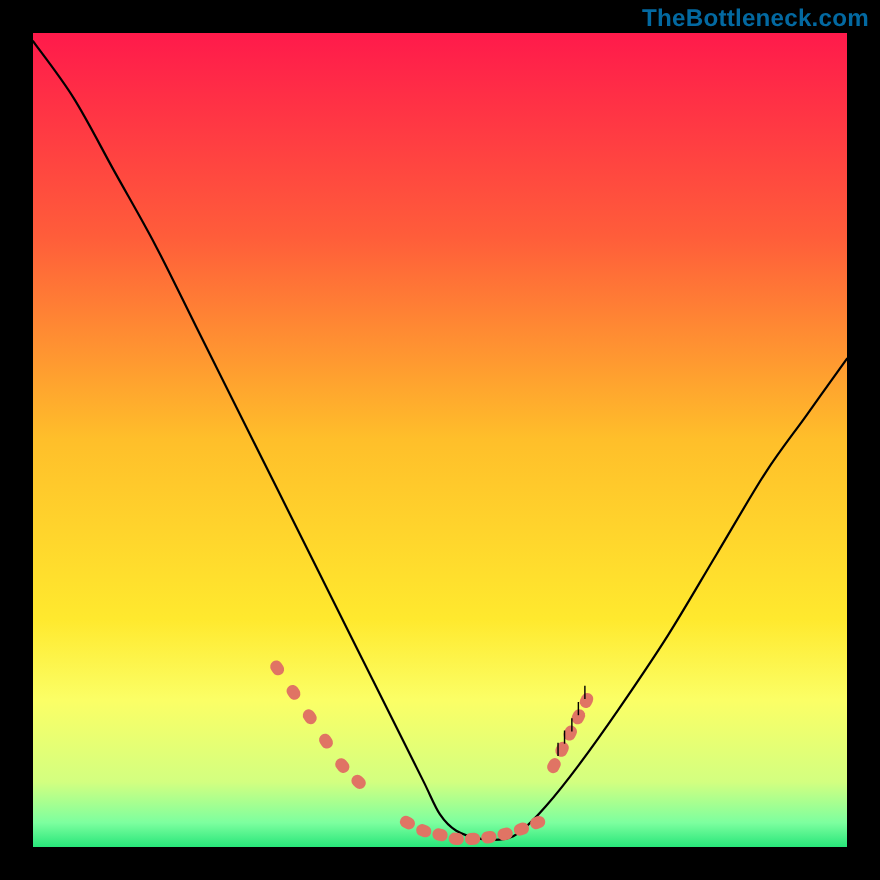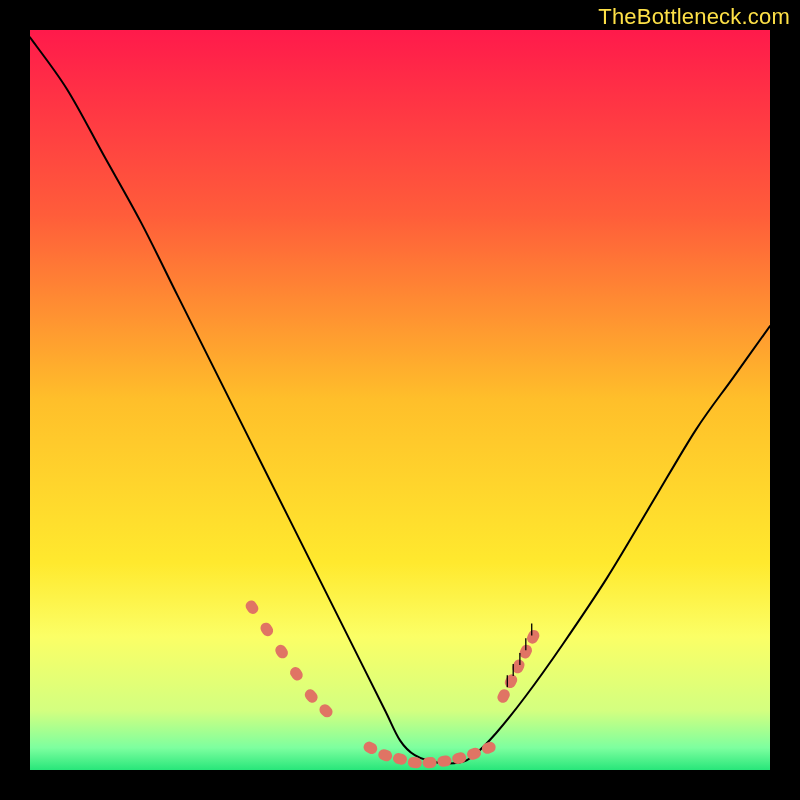--- a/index.html
+++ b/index.html
@@ -16,22 +16,22 @@
     top: 30px;
     width: 740px;
     height: 740px;
   }
   .watermark {
     position: absolute;
     top: 4px;
     right: 10px;
     font-family: Arial, Helvetica, sans-serif;
     font-size: 22px;
-    font-weight: 400;
-    color: #fde047;
+    font-weight: 700;
+    color: #0369a1;
     letter-spacing: 0.2px;
   }
 </style>
 </head>
 <body>
 
 <div class="frame">
   <div class="plot">
     <svg viewBox="0 0 740 740" width="740" height="740">
       <defs>

